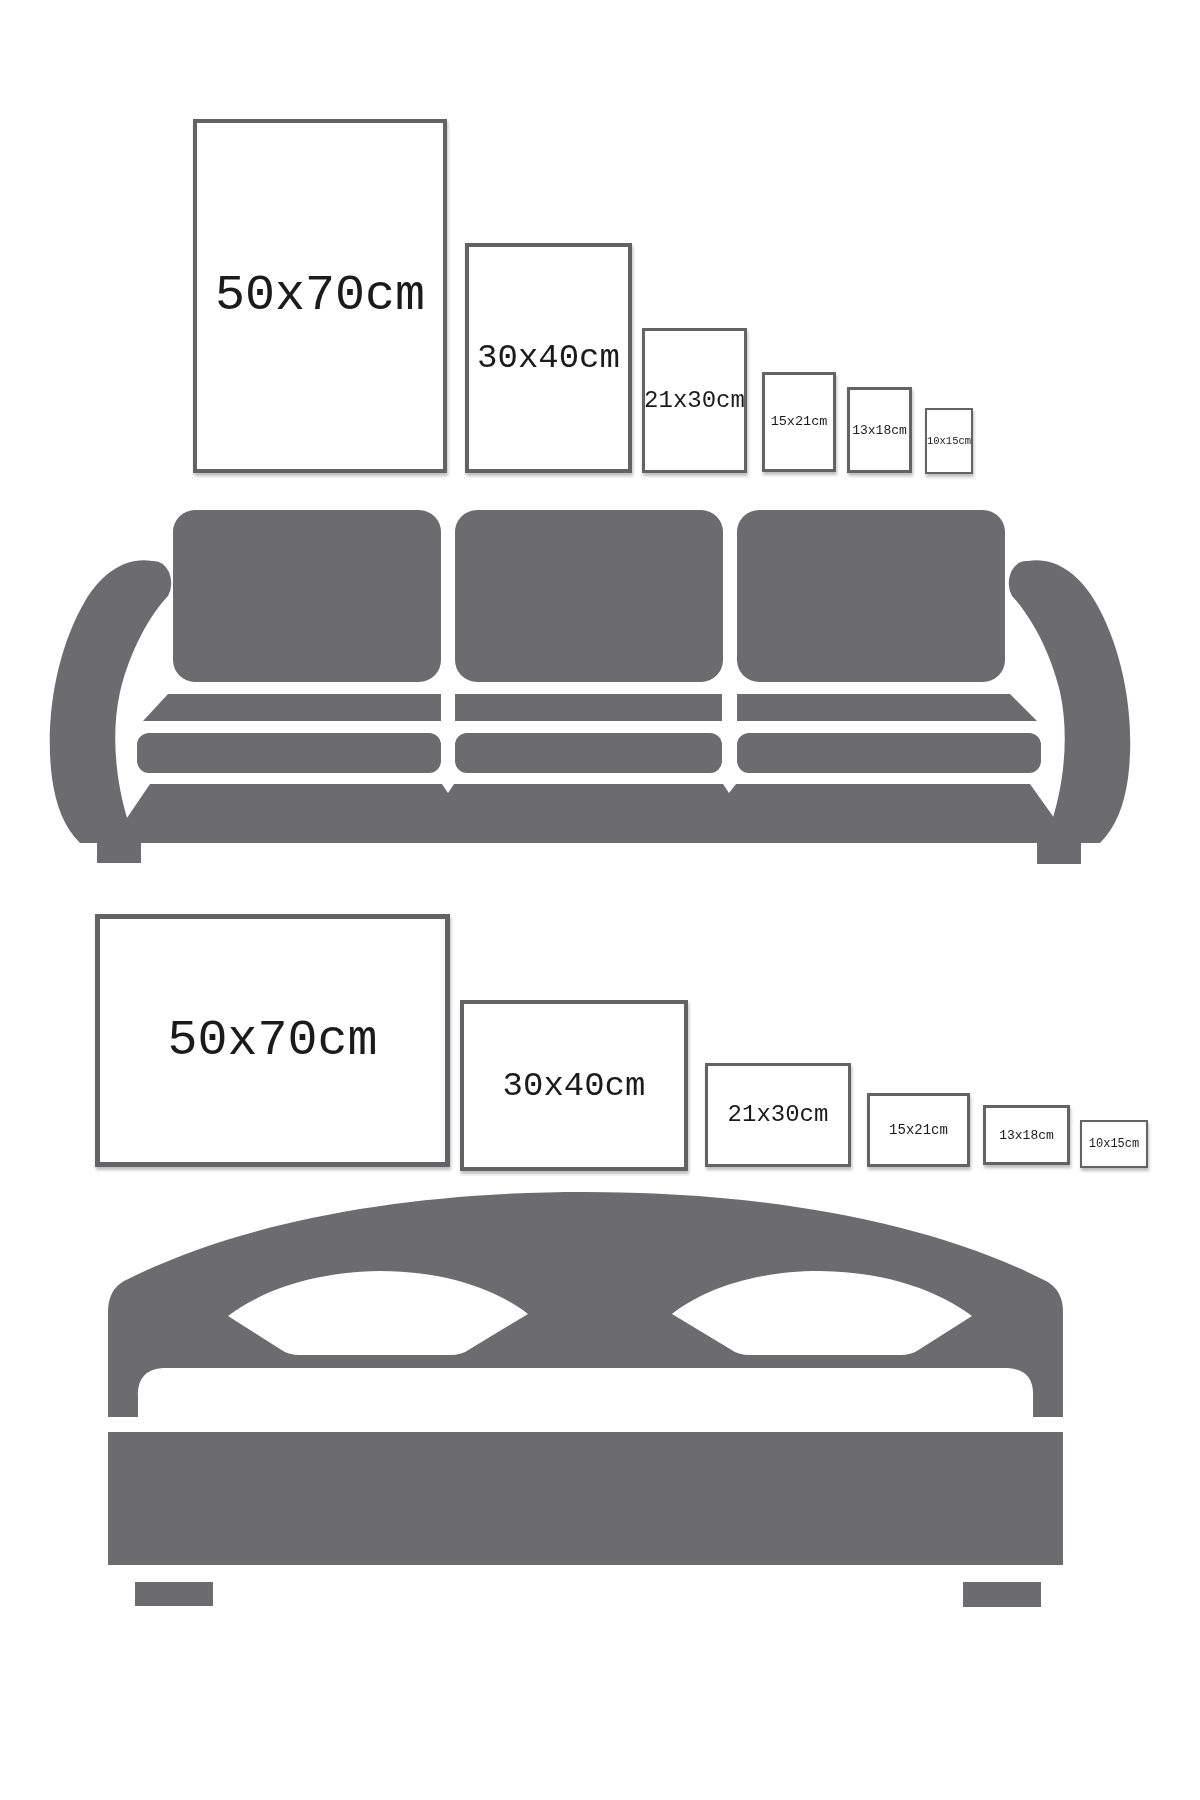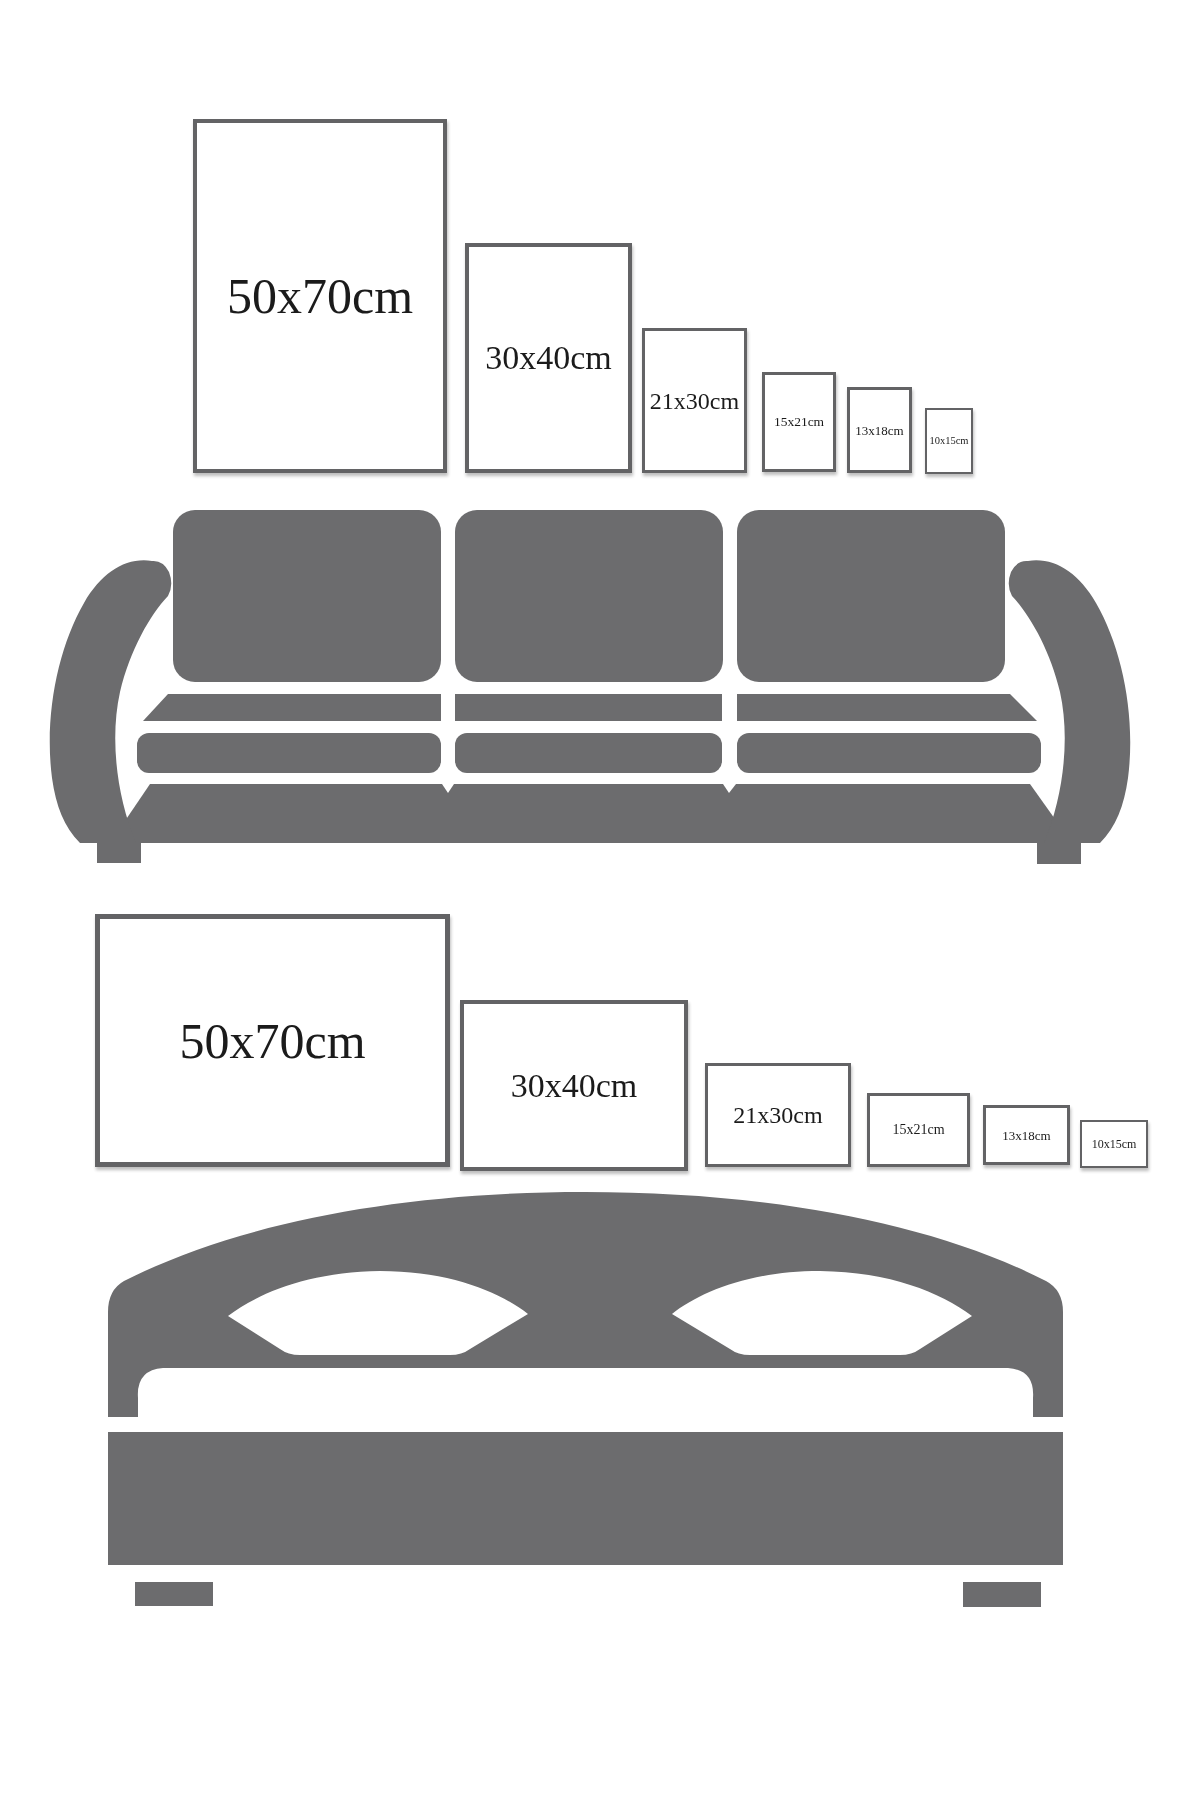--- a/index.html
+++ b/index.html
@@ -6,21 +6,21 @@
     --gray:#6c6c6e;
     --frame-border:#636365;
     --label:#1b1b1b;
     --shadow:rgba(40,40,40,.30);
     --bg:#ffffff;
   }
   html,body{margin:0;padding:0;background:#e8e8e8;}
   #canvas{
     position:relative;width:1200px;height:1800px;background:var(--bg);
     margin:0 auto;overflow:hidden;
-    font-family:Liberation Serif, serif;
+    font-family:Liberation Mono, monospace;
   }
   .art{position:absolute;left:0;top:0;width:1200px;height:1800px;display:block;}
   .frame{
     position:absolute;box-sizing:border-box;background:#fff;
     border:3px solid var(--frame-border);
     display:flex;align-items:center;justify-content:center;
     box-shadow:1px 3px 3px var(--shadow);
   }
   .frame span{color:var(--label);line-height:1;white-space:nowrap;}
   

